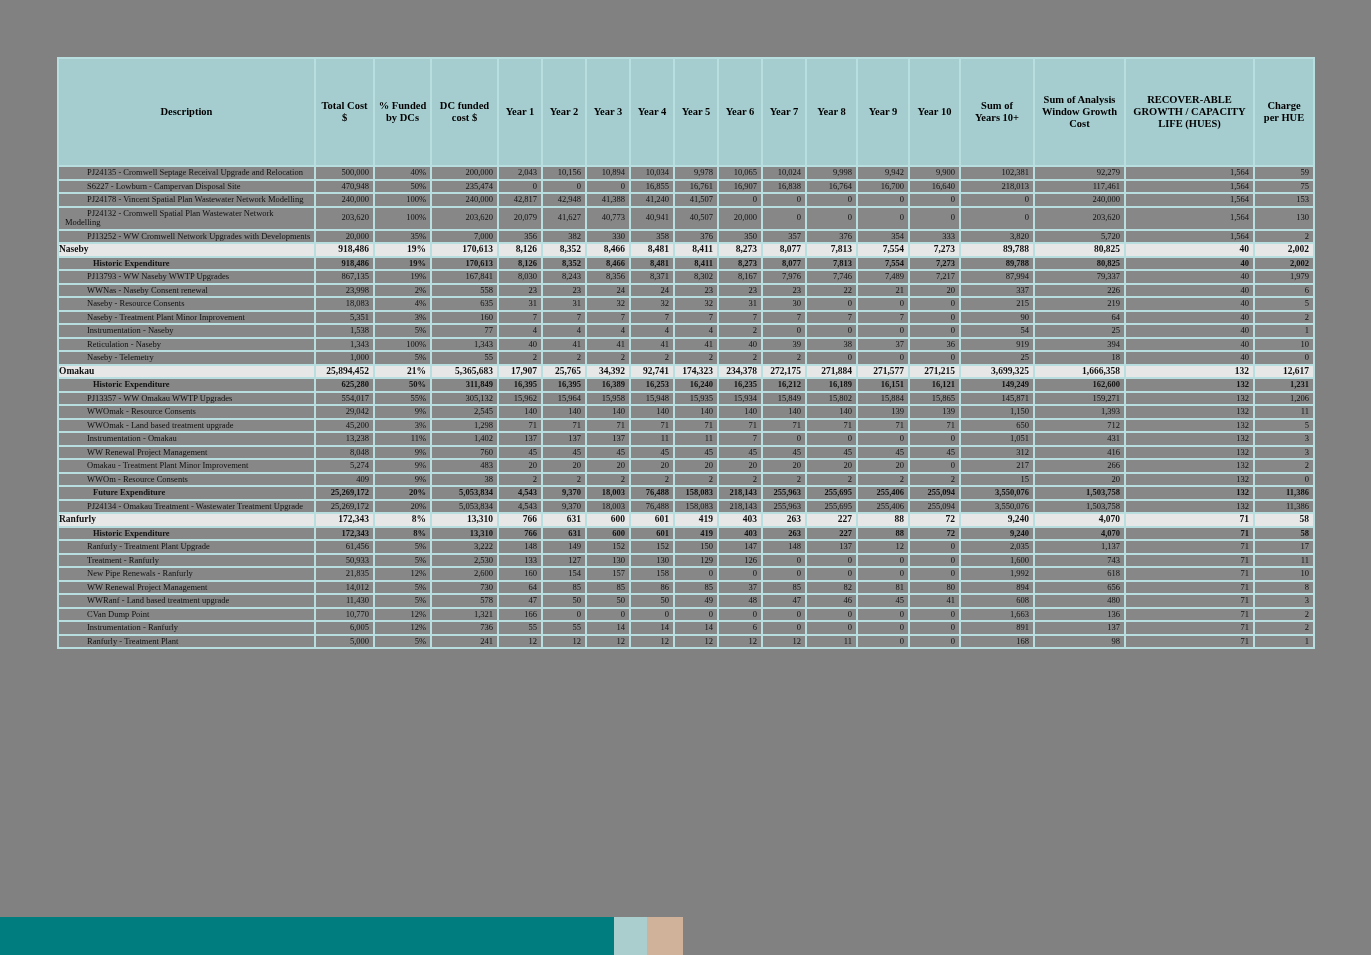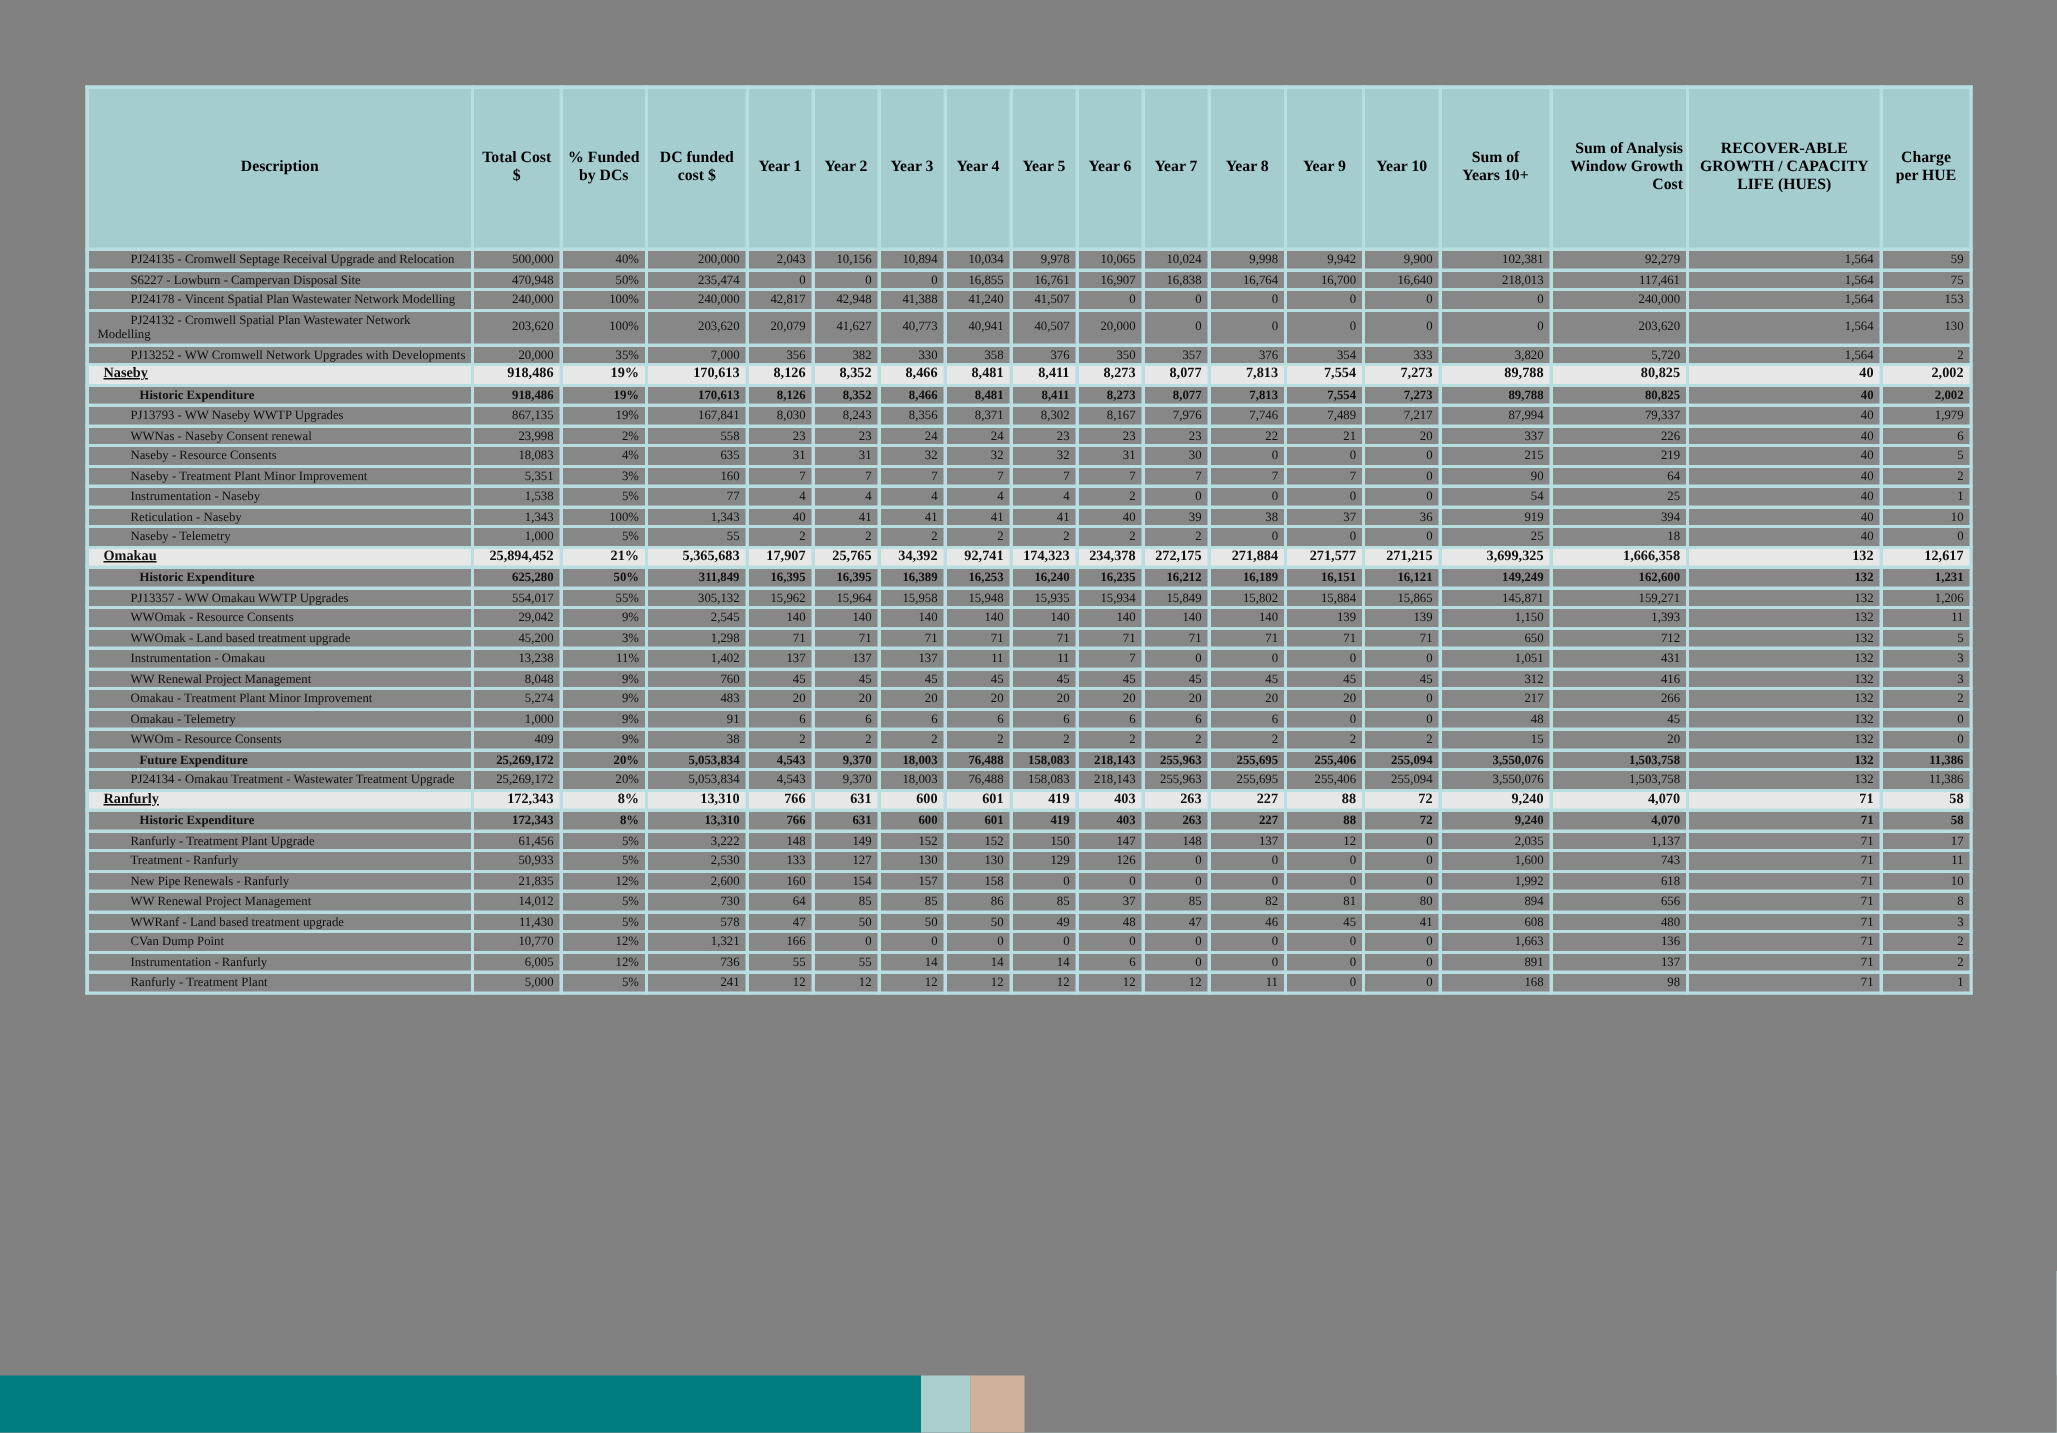--- a/index.html
+++ b/index.html
@@ -18,21 +18,21 @@
   tbody td{
     background:#878787;color:#101010;font-size:8.5px;line-height:9.5px;
     height:12px;padding:1px 3px;vertical-align:middle;
   }
   td.num{text-align:right;padding-right:4px;}
   td.desc{text-align:left;}
   tr.detail td.desc{padding-left:6px;text-indent:22px;}
   tr.sub td{font-weight:bold;}
   tr.sub td.desc{padding-left:34px;}
   tr.section td{background:#e7e7e7;font-weight:bold;font-size:9.5px;}
-  tr.section td.desc{padding-left:10px;text-decoration:underline;}
+  tr.section td.desc{padding-left:0;}
   .page-number{
     position:absolute;right:123px;top:924px;font-size:13px;color:#1c1c1c;
     font-family:"Liberation Serif","DejaVu Serif",serif;
   }
   .footer-bar{position:absolute;left:0;top:917px;width:1371px;height:38px;background:#818181;}
   .footer-teal{position:absolute;left:0;top:0;width:614px;height:38px;background:#007d7e;}
   .footer-blue{position:absolute;left:614px;top:0;width:33px;height:38px;background:#a9cecd;}
   .footer-tan{position:absolute;left:647px;top:0;width:36px;height:38px;background:#d0b29a;}
 </style>
 </head>
@@ -54,21 +54,21 @@
           <th style="width: 44px;">Year 3</th>
           <th style="width: 44px;">Year 4</th>
           <th style="width: 44px;">Year 5</th>
           <th style="width: 44px;">Year 6</th>
           <th style="width: 44px;">Year 7</th>
           <th style="width: 51px;">Year 8</th>
           <th style="width: 52px;">Year 9</th>
           <th style="width: 51px;">Year 10</th>
           <th style="width: 74px;">Sum of
 Years 10+</th>
-          <th style="width: 91px; text-align: right;">Sum of Analysis
+          <th style="width: 91px;">Sum of Analysis
 Window Growth
 Cost</th>
           <th style="width: 129px;">RECOVER-ABLE
 GROWTH / CAPACITY
 LIFE (HUES)</th>
           <th style="width: 60px;">Charge
 per HUE</th>
         </tr>
     </thead>
     <tbody>
@@ -506,40 +506,20 @@
           <td class="num">20</td>
           <td class="num">20</td>
           <td class="num">20</td>
           <td class="num">0</td>
           <td class="num">217</td>
           <td class="num">266</td>
           <td class="num">132</td>
           <td class="num">2</td>
         </tr>
         <tr class="detail">
-          <td class="desc">Omakau - Telemetry</td>
-          <td class="num">1,000</td>
-          <td class="num">9%</td>
-          <td class="num">91</td>
-          <td class="num">6</td>
-          <td class="num">6</td>
-          <td class="num">6</td>
-          <td class="num">6</td>
-          <td class="num">6</td>
-          <td class="num">6</td>
-          <td class="num">6</td>
-          <td class="num">6</td>
-          <td class="num">0</td>
-          <td class="num">0</td>
-          <td class="num">48</td>
-          <td class="num">45</td>
-          <td class="num">132</td>
-          <td class="num">0</td>
-        </tr>
-        <tr class="detail">
           <td class="desc">WWOm - Resource Consents</td>
           <td class="num">409</td>
           <td class="num">9%</td>
           <td class="num">38</td>
           <td class="num">2</td>
           <td class="num">2</td>
           <td class="num">2</td>
           <td class="num">2</td>
           <td class="num">2</td>
           <td class="num">2</td>

